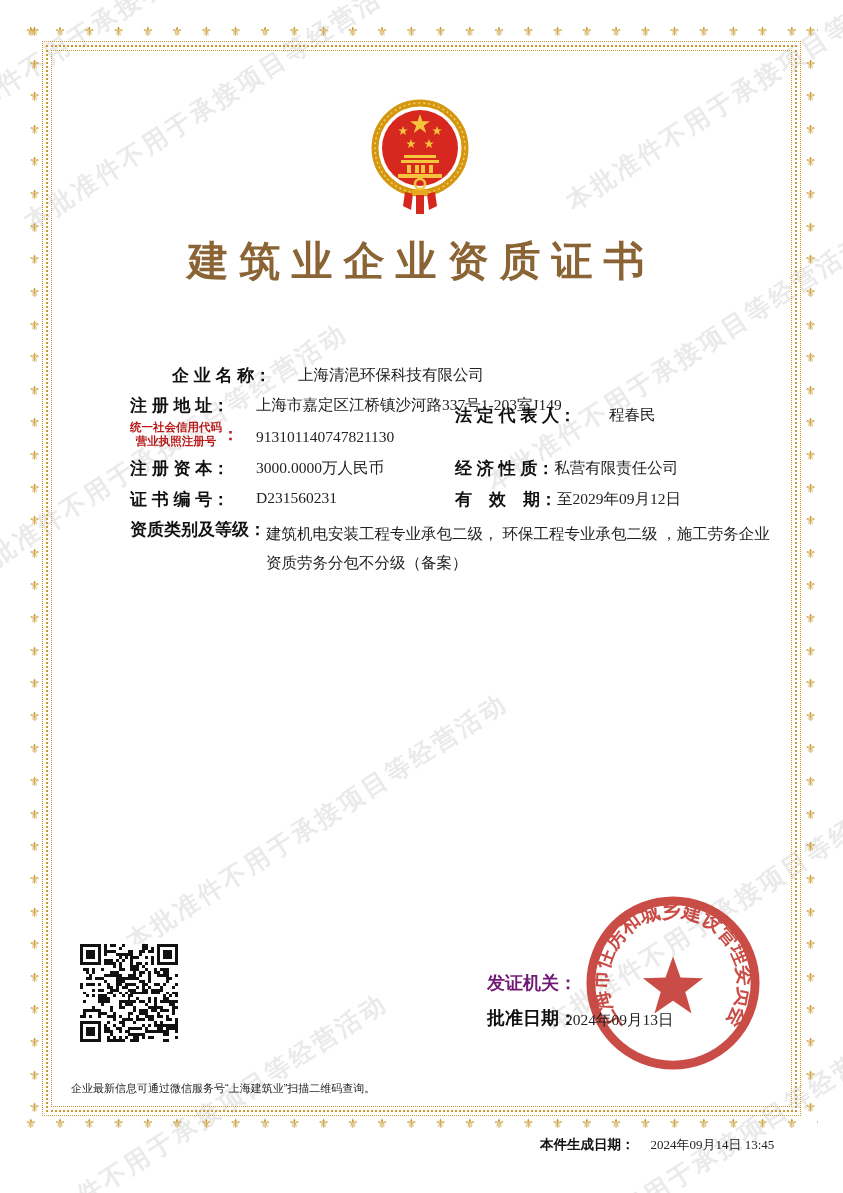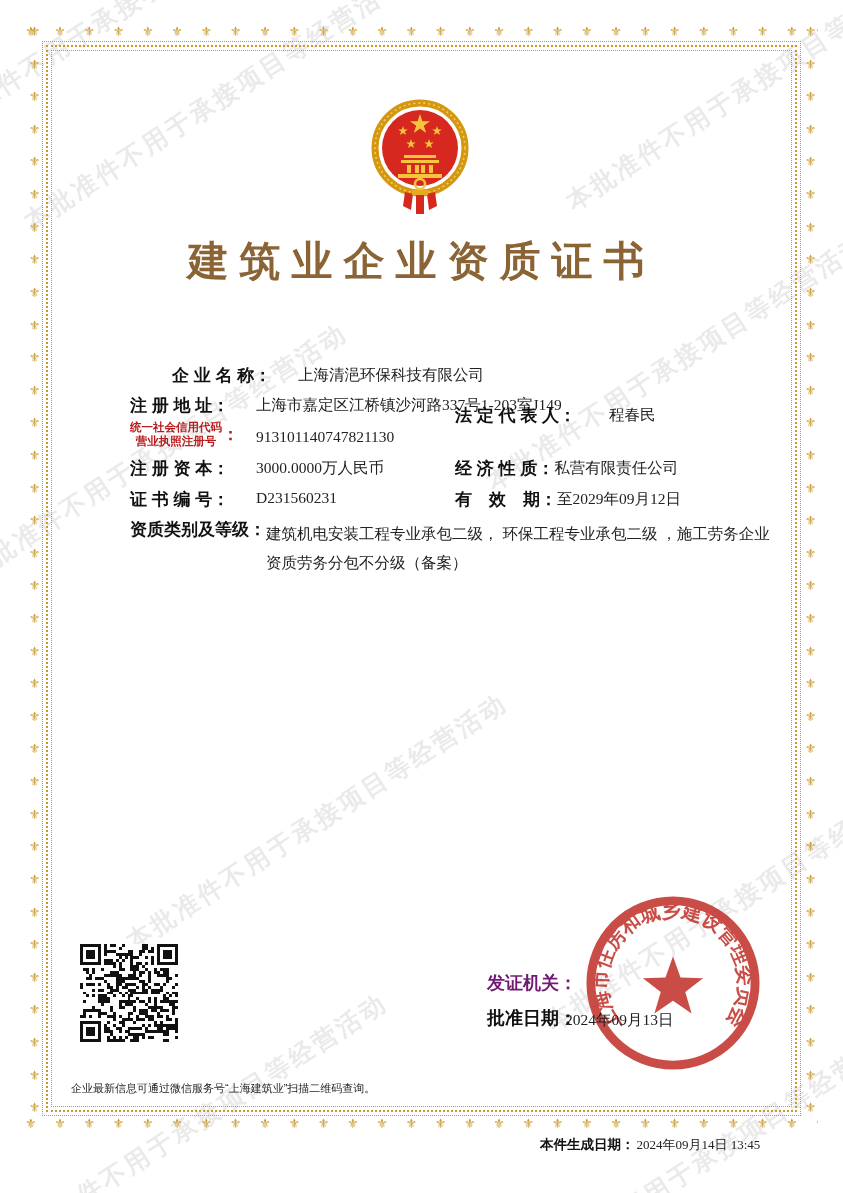--- a/index.html
+++ b/index.html
@@ -36,21 +36,21 @@
   .credit-colon{font-size:17px;}
   .qual-val{width:505px;line-height:29px;}
   
   .qr{position:absolute;left:80px;top:944px;width:98px;height:98px;z-index:2;}
   .issuer-lbl{position:absolute;left:487px;top:971px;font-weight:bold;font-size:18px;color:#701a75;z-index:3;}
   .approve-lbl{position:absolute;left:487px;top:1006px;font-weight:bold;font-size:18px;color:#111;z-index:3;}
   .approve-val{position:absolute;left:550px;top:1010px;font-family:"Liberation Serif","DejaVu Serif",serif;
       font-size:15.5px;color:#222;z-index:3;margin-left:15px;}
   .seal{position:absolute;left:584px;top:894px;width:178px;height:178px;z-index:2;opacity:0.88;}
   .note{position:absolute;left:71px;top:1081px;font-size:11px;color:#222;z-index:2;}
-  .gen-line{position:absolute;left:540px;top:1136px;display:flex;gap:2px;z-index:2;align-items:baseline;}
+  .gen-line{position:absolute;left:540px;top:1136px;display:flex;gap:16px;z-index:2;align-items:baseline;}
   .gen-lbl{font-weight:bold;font-size:13.5px;color:#111;}
   .gen-val{font-family:"Liberation Serif","DejaVu Serif",serif;font-size:13px;color:#222;}
 </style>
 </head>
 <body>
 
 <div class="page">
 
   <div class="wm-layer" id="wm-layer">
       <span class="wm" style="left: -80px; top: 120px;">本批准件不用于承接项目等经营活动</span>

